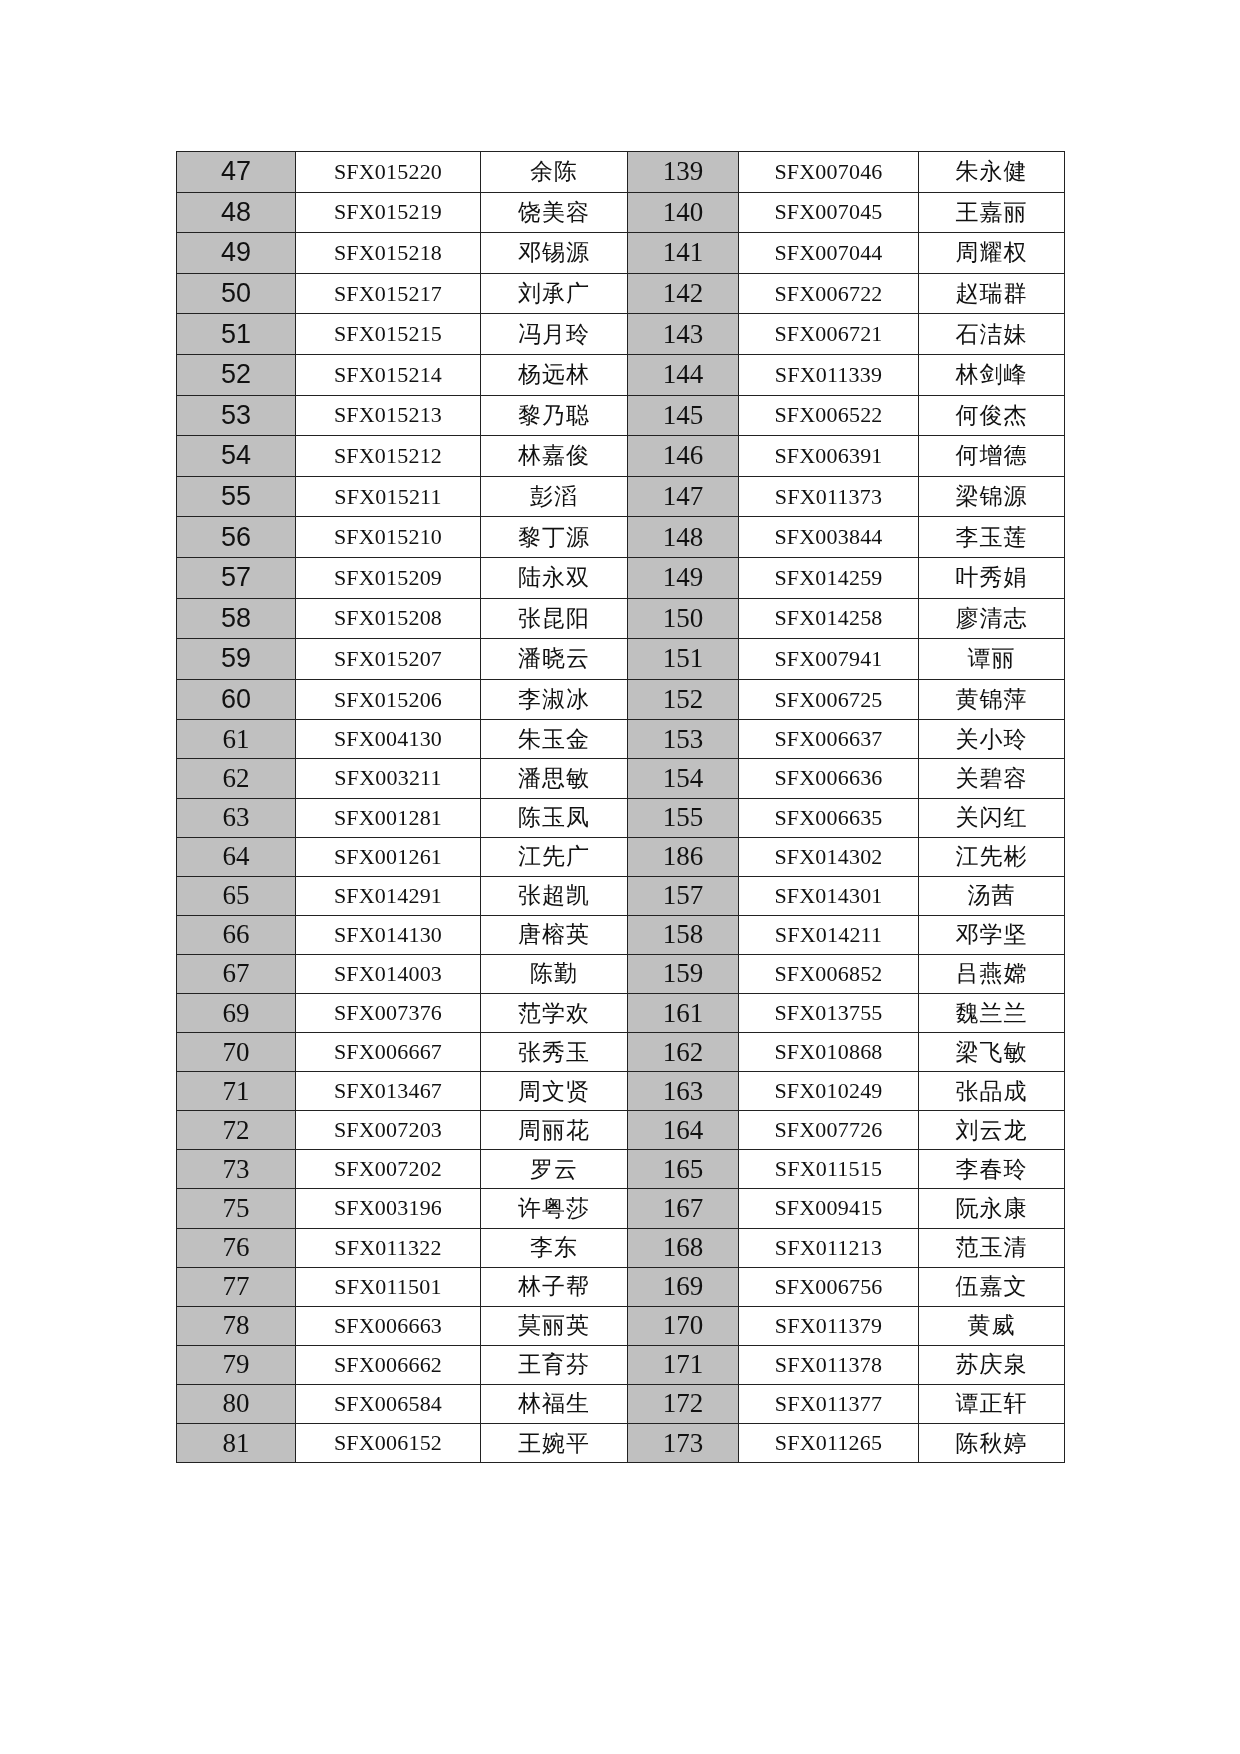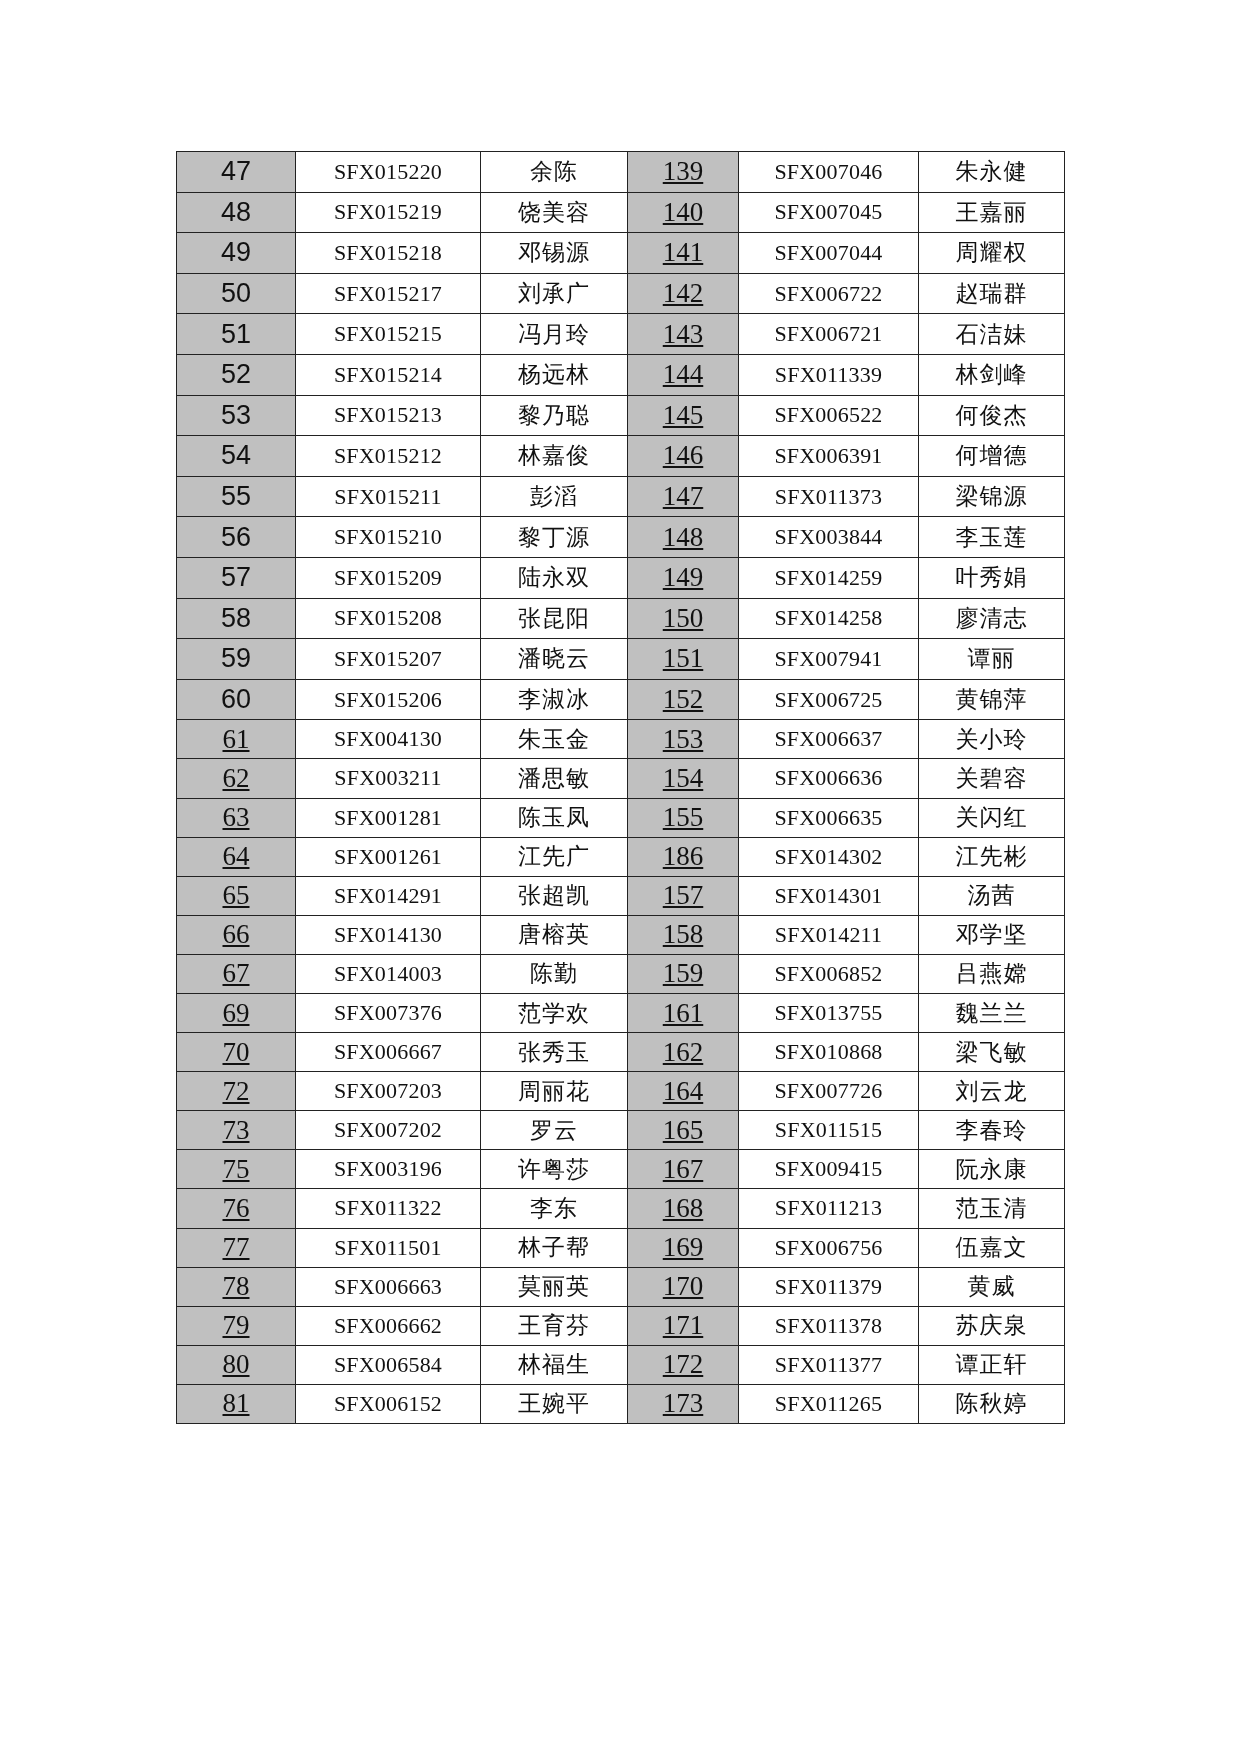--- a/index.html
+++ b/index.html
@@ -48,21 +48,20 @@
 
     td.no {
       background: #c0c0c0;
       font-size: 27px;
     }
     td.no.sans {
       font-family: "Liberation Sans", "DejaVu Sans", sans-serif;
     }
     td.no.serif {
       font-family: "Liberation Serif", "DejaVu Serif", serif;
-      text-decoration: underline;
     }
     td.id {
       font-family: "Liberation Serif", "DejaVu Serif", serif;
       font-size: 22px;
       letter-spacing: 0.2px;
     }
     td.nm {
       font-family: "DejaVu Serif", "Liberation Serif", serif;
       font-size: 23px;
       letter-spacing: 1px;
@@ -260,20 +259,28 @@
         </tr>
         <tr class="r-b">
           <td class="no serif">70</td>
           <td class="id">SFX006667</td>
           <td class="nm">张秀玉</td>
           <td class="no serif">162</td>
           <td class="id">SFX010868</td>
           <td class="nm">梁飞敏</td>
         </tr>
         <tr class="r-b">
+          <td class="no serif">71</td>
+          <td class="id">SFX013467</td>
+          <td class="nm">周文贤</td>
+          <td class="no serif">163</td>
+          <td class="id">SFX010249</td>
+          <td class="nm">张品成</td>
+        </tr>
+        <tr class="r-b">
           <td class="no serif">72</td>
           <td class="id">SFX007203</td>
           <td class="nm">周丽花</td>
           <td class="no serif">164</td>
           <td class="id">SFX007726</td>
           <td class="nm">刘云龙</td>
         </tr>
         <tr class="r-b">
           <td class="no serif">73</td>
           <td class="id">SFX007202</td>

